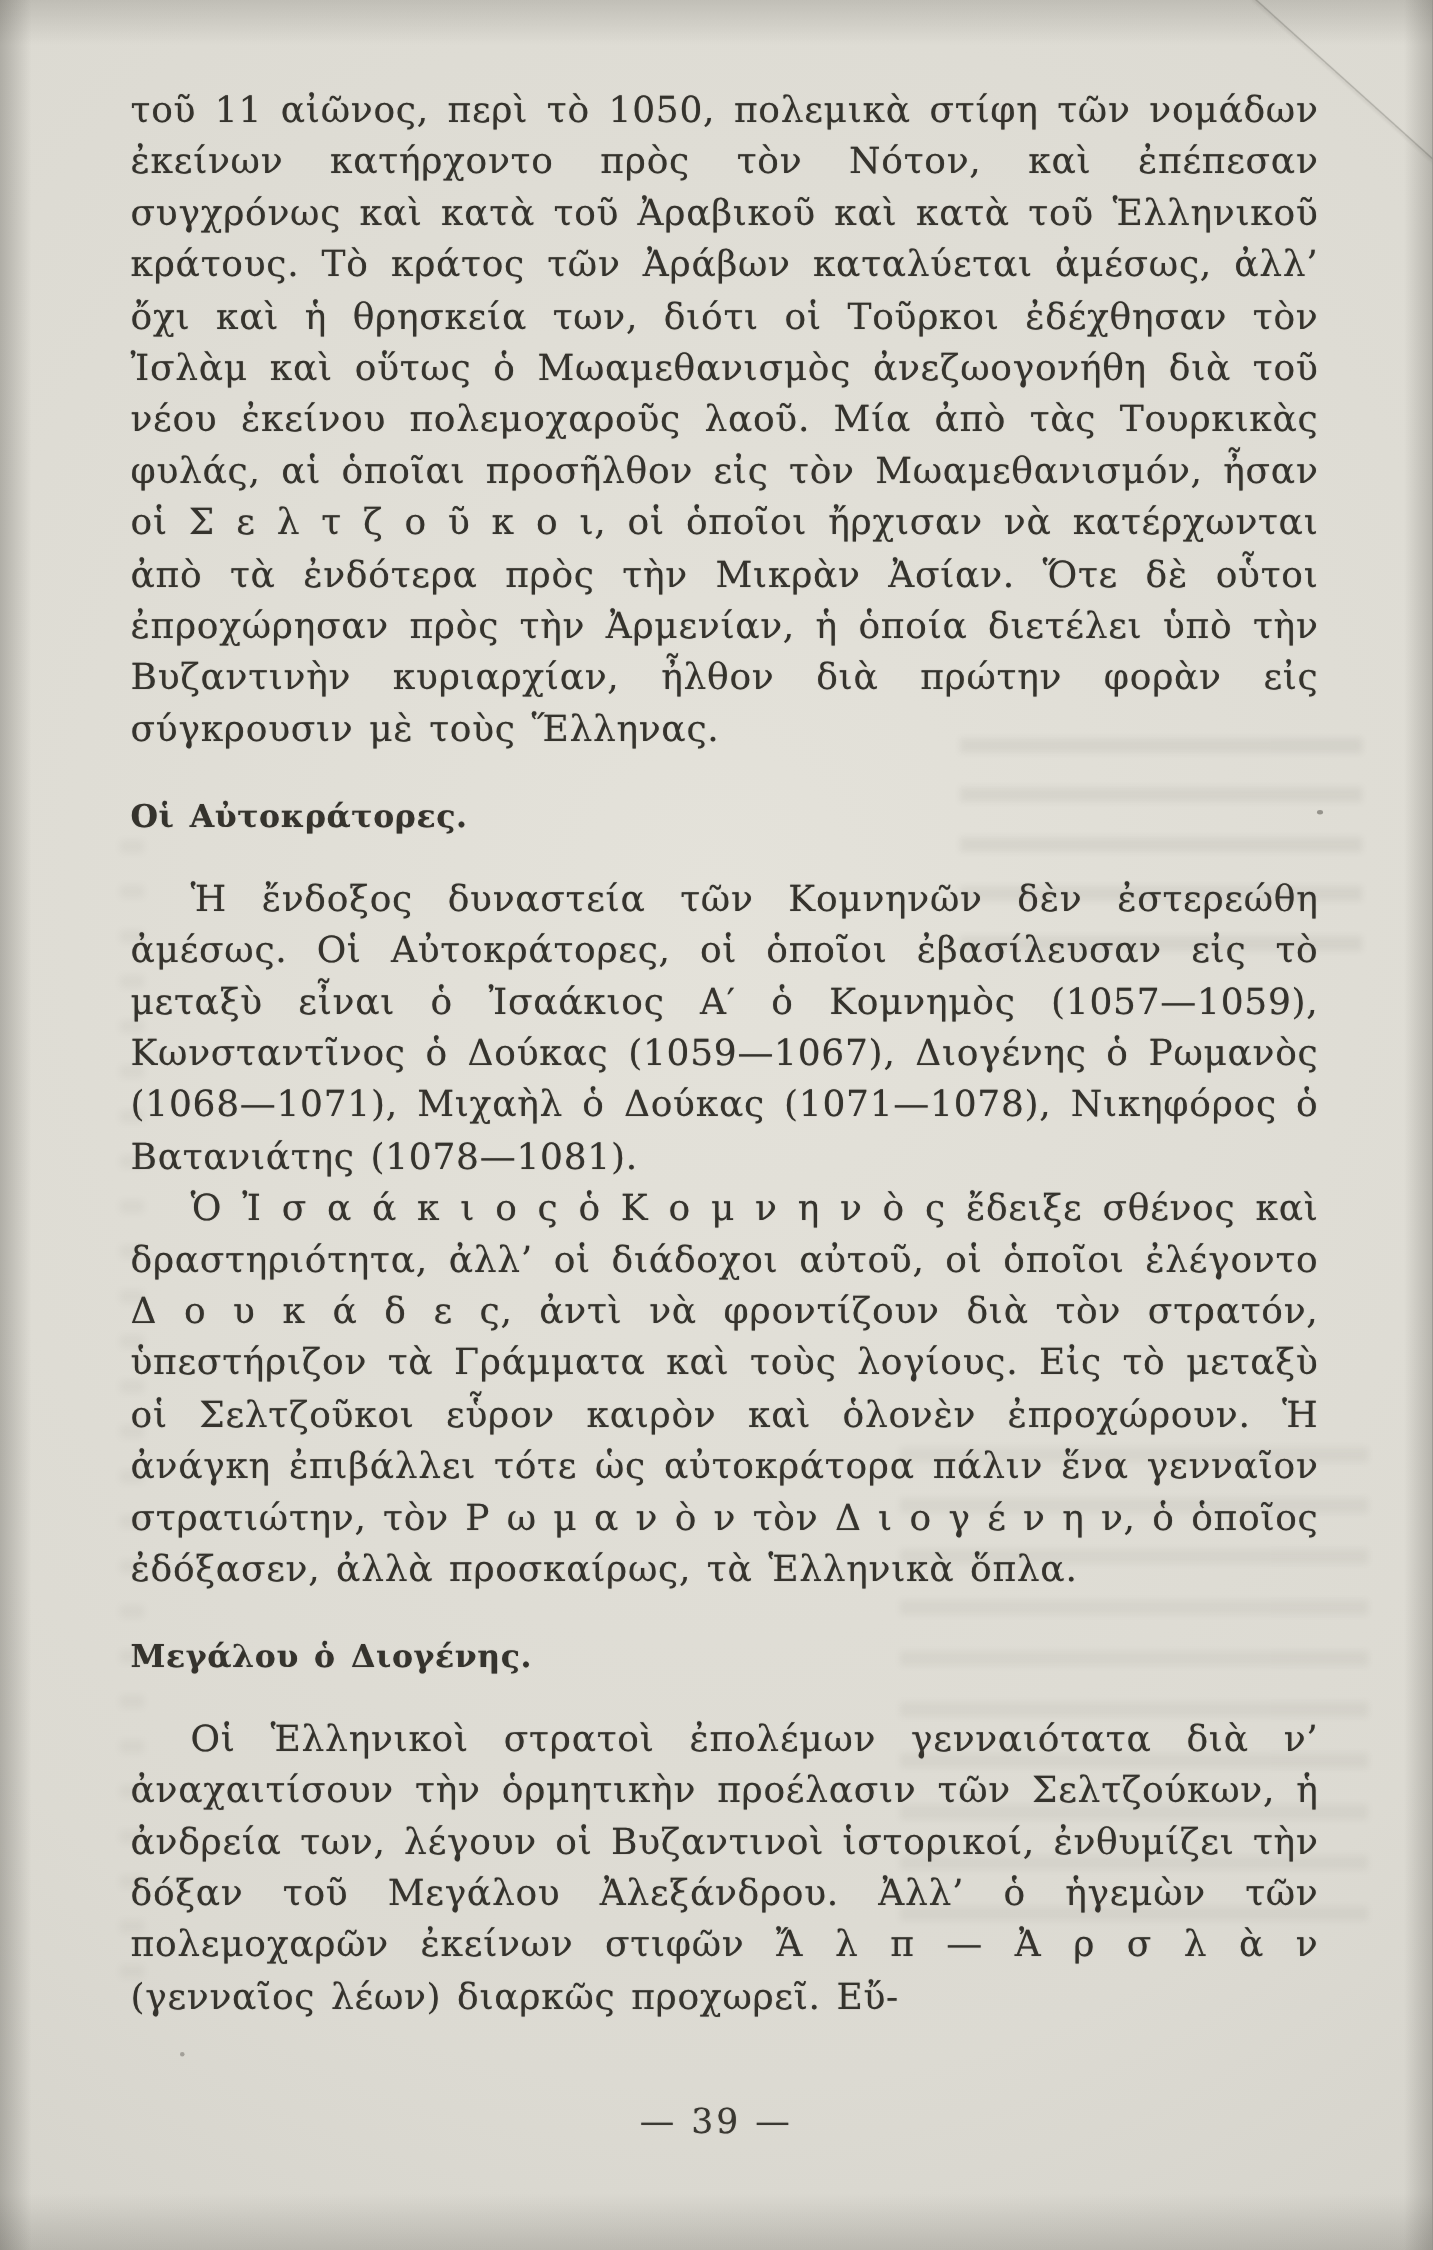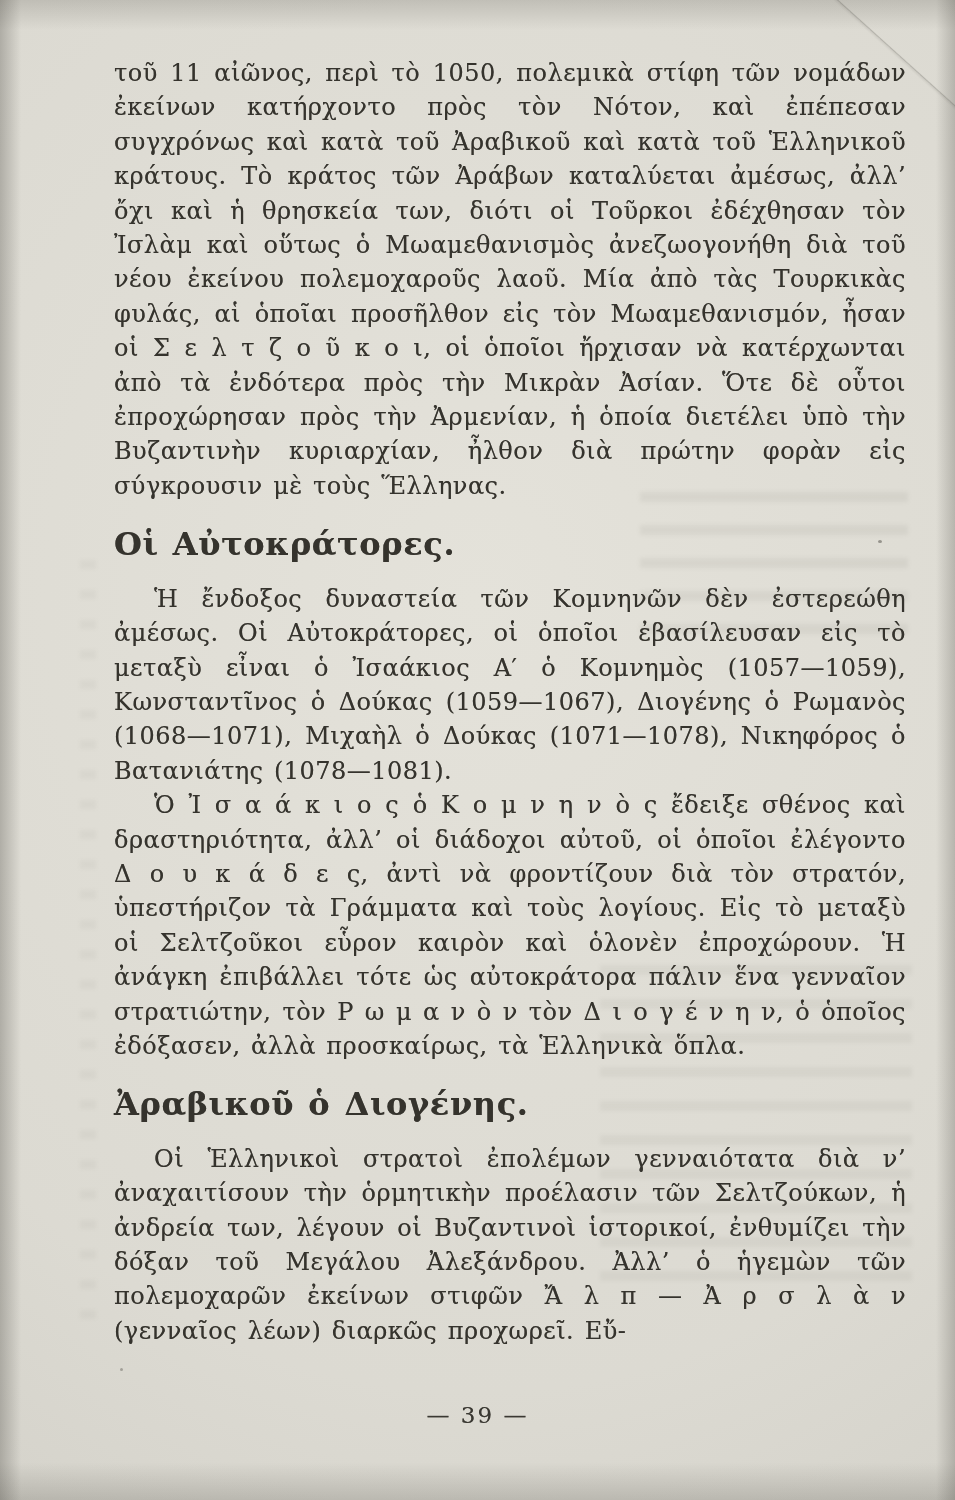--- a/index.html
+++ b/index.html
@@ -69,30 +69,29 @@
     position: absolute;
     left: 87px;
     top: 56px;
     width: 792px;
     text-align: justify;
     font-size: 24px;
     line-height: 34.4px;
     letter-spacing: 0.02em;
     word-spacing: 0.10em;
     text-shadow: 0 0 0.6px rgba(53, 51, 45, 0.55);
-    margin-left: 27px;
   }
   .para {
     margin: 0;
   }
   .para.indent {
     text-indent: 40px;
   }
   .heading {
-    font-size: 32px;
+    font-size: 21px;
     font-weight: bold;
     margin: 24px 0 20px 0;
     text-align: left;
     letter-spacing: 0.02em;
   }
   .page-number {
     position: absolute;
     bottom: 72px;
     left: 0;
     width: 100%;
@@ -117,20 +116,20 @@
 
   <main class="text-block">
     <p class="para">τοῦ 11 αἰῶνος, περὶ τὸ 1050, πολεμικὰ στίφη τῶν νομάδων ἐκείνων κατήρχοντο πρὸς τὸν Νότον, καὶ ἐπέπεσαν συγχρόνως καὶ κατὰ τοῦ Ἀραβικοῦ καὶ κατὰ τοῦ Ἑλληνικοῦ κράτους. Τὸ κράτος τῶν Ἀράβων καταλύεται ἀμέσως, ἀλλ’ ὄχι καὶ ἡ θρησκεία των, διότι οἱ Τοῦρκοι ἐδέχθησαν τὸν Ἰσλὰμ καὶ οὕτως ὁ Μωαμεθανισμὸς ἀνεζωογονήθη διὰ τοῦ νέου ἐκείνου πολεμοχαροῦς λαοῦ. Μία ἀπὸ τὰς Τουρκικὰς φυλάς, αἱ ὁποῖαι προσῆλθον εἰς τὸν Μωαμεθανισμόν, ἦσαν οἱ Σ ε λ τ ζ ο ῦ κ ο ι, οἱ ὁποῖοι ἤρχισαν νὰ κατέρχωνται ἀπὸ τὰ ἐνδότερα πρὸς τὴν Μικρὰν Ἀσίαν. Ὅτε δὲ οὗτοι ἐπροχώρησαν πρὸς τὴν Ἀρμενίαν, ἡ ὁποία διετέλει ὑπὸ τὴν Βυζαντινὴν κυριαρχίαν, ἦλθον διὰ πρώτην φορὰν εἰς σύγκρουσιν μὲ τοὺς Ἕλληνας.</p>
 
     <h2 class="heading">Οἱ Αὐτοκράτορες.</h2>
 
     <p class="para indent">Ἡ ἔνδοξος δυναστεία τῶν Κομνηνῶν δὲν ἐστερεώθη ἀμέσως. Οἱ Αὐτοκράτορες, οἱ ὁποῖοι ἐβασίλευσαν εἰς τὸ μεταξὺ εἶναι ὁ Ἰσαάκιος Α′ ὁ Κομνημὸς (1057—1059), Κωνσταντῖνος ὁ Δούκας (1059—1067), Διογένης ὁ Ρωμανὸς (1068—1071), Μιχαὴλ ὁ Δούκας (1071—1078), Νικηφόρος ὁ Βατανιάτης (1078—1081).</p>
 
     <p class="para indent">Ὁ Ἰ σ α ά κ ι ο ς  ὁ  Κ ο μ ν η ν ὸ ς ἔδειξε σθένος καὶ δραστηριότητα, ἀλλ’ οἱ διάδοχοι αὐτοῦ, οἱ ὁποῖοι ἐλέγοντο Δ ο υ κ ά δ ε ς, ἀντὶ νὰ φροντίζουν διὰ τὸν στρατόν, ὑπεστήριζον τὰ Γράμματα καὶ τοὺς λογίους. Εἰς τὸ μεταξὺ οἱ Σελτζοῦκοι εὗρον καιρὸν καὶ ὁλονὲν ἐπροχώρουν. Ἡ ἀνάγκη ἐπιβάλλει τότε ὡς αὐτοκράτορα πάλιν ἕνα γενναῖον στρατιώτην, τὸν Ρ ω μ α ν ὸ ν  τὸν  Δ ι ο γ έ ν η ν, ὁ ὁποῖος ἐδόξασεν, ἀλλὰ προσκαίρως, τὰ Ἑλληνικὰ ὅπλα.</p>
 
-    <h2 class="heading">Ἀραβικοῦ ὁ Διογένης.</h2>
+    <h2 class="heading">Μεγάλου ὁ Διογένης.</h2>
 
     <p class="para indent">Οἱ Ἑλληνικοὶ στρατοὶ ἐπολέμων γενναιότατα διὰ ν’ ἀναχαιτίσουν τὴν ὁρμητικὴν προέλασιν τῶν Σελτζούκων, ἡ ἀνδρεία των, λέγουν οἱ Βυζαντινοὶ ἱστορικοί, ἐνθυμίζει τὴν δόξαν τοῦ Μεγάλου Ἀλεξάνδρου. Ἀλλ’ ὁ ἡγεμὼν τῶν πολεμοχαρῶν ἐκείνων στιφῶν Ἄ λ π — Ἀ ρ σ λ ὰ ν (γενναῖος λέων) διαρκῶς προχωρεῖ. Εὔ-</p>
   </main>
 
   <footer class="page-number">— 39 —</footer>
 
 </div>
 
 </body></html>

